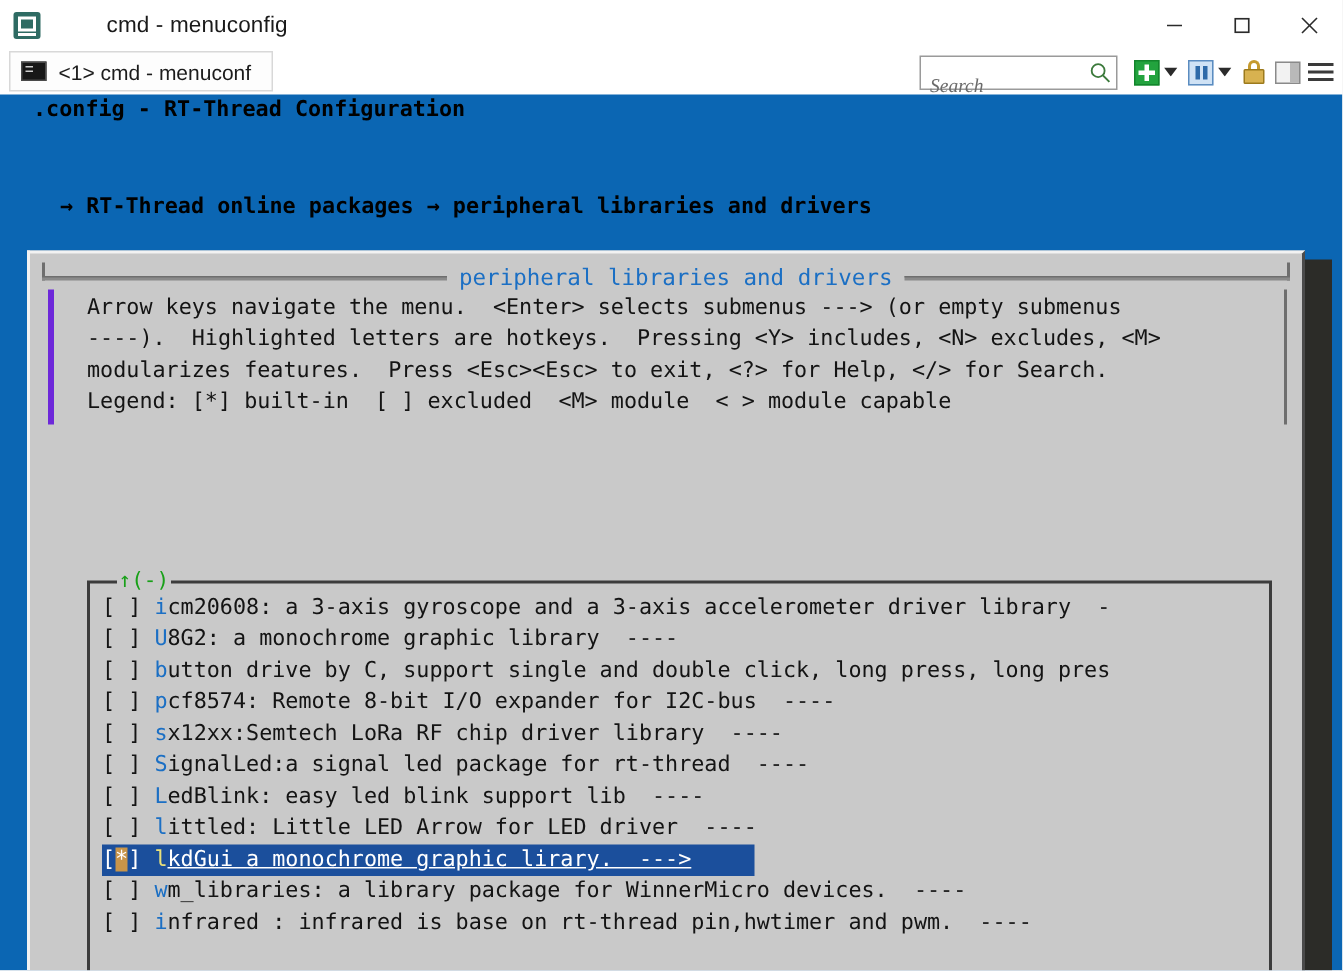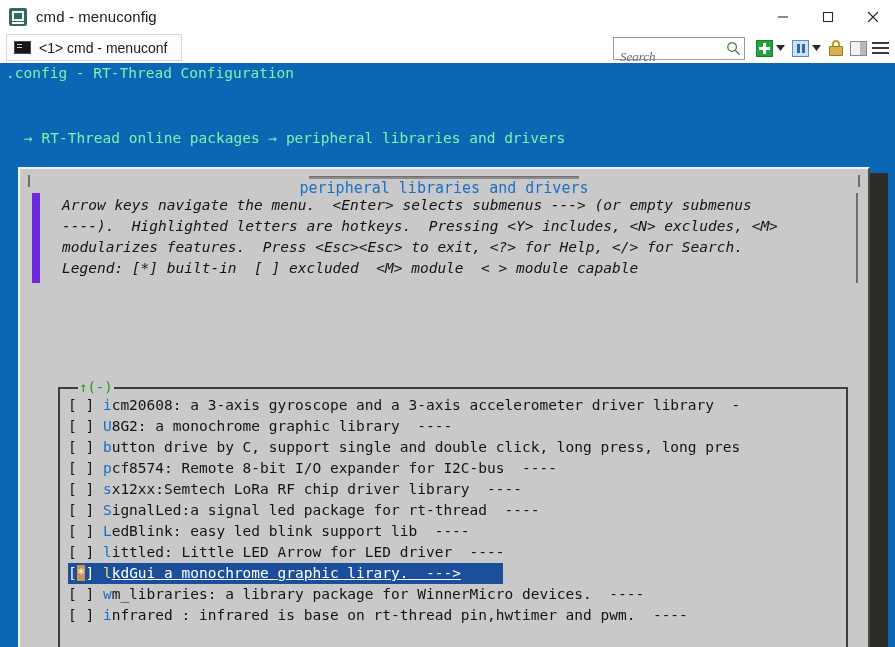--- a/index.html
+++ b/index.html
@@ -17,21 +17,21 @@
     width: 895px; height: 647px;
     background: #ffffff;
     overflow: hidden;
   }
 
   
   .titlebar {
     position: absolute; left: 0; top: 0;
     width: 895px; height: 33px;
     background: #ffffff;
-    display: flex; align-items: center;
+    display: flex; align-items: center; gap: 35px;
   }
   .title-app-icon {
     width: 18px; height: 18px;
     margin-left: 9px; margin-right: 9px;
     background: #2e6b63;
     border-radius: 2px;
     position: relative;
     flex: none;
   }
   .title-app-icon::before {
@@ -209,23 +209,24 @@
   .console {
     position: absolute; left: 0; top: 63px;
     width: 895px; height: 584px;
     background: #0b66b3;
     font-family: "DejaVu Sans Mono", monospace;
     overflow: hidden;
   }
   .console-line {
     font-size: 14.5px;
     line-height: 21px;
-    color: #86efac;
+    color: #000000;
     white-space: pre;
-    padding-left: 6px;
+    padding-left: 22px;
+    font-weight: bold;
   }
   .console-line.l1 { position: absolute; left: 0; top: 0; }
   .console-line.l2 { position: absolute; left: 18px; top: 21px; margin-top: 44px; }
 
   
   .dlg-shadow {
     position: absolute;
     left: 868px; top: 110px;
     width: 20px; height: 526px;
     background: #2c2c28;
@@ -242,21 +243,21 @@
     border-right: 2px solid #4b4b4b;
     border-bottom: 2px solid #4b4b4b;
     box-sizing: border-box;
     font-family: "DejaVu Sans Mono", monospace;
   }
 
   
   .dlg-titlebar {
     position: absolute; left: 8px; top: 6px;
     width: 832px; height: 20px;
-    display: flex; align-items: center; flex-direction: column;
+    display: flex; align-items: center;
   }
   .dlg-rule {
     height: 2px;
     background: #8a8a8a;
     border-top: 1px solid #6e6e6e;
     flex: none;
   }
   .dlg-rule.left  { width: 270px; margin-top: 1px; }
   .dlg-rule.right { flex: 1; margin-top: 1px; }
   .dlg-title {
@@ -270,25 +271,24 @@
     position: absolute; top: 6px;
     width: 2px; height: 12px; background: #6e6e6e;
   }
   .dlg-corner-tl { left: 8px; }
   .dlg-corner-tr { left: 838px; }
 
   
   .dlg-help {
     position: absolute; left: 12px; top: 24px;
     width: 826px;
-    border-left: 8px solid #6d28d9;
+    border-left: 4px solid #6d28d9;
     border-right: 2px solid #6e6e6e;
     box-sizing: border-box;
     padding: 2px 0 4px 22px;
-    font-style: italic;
   }
   .help-line {
     font-size: 14.5px;
     line-height: 21px;
     color: #141414;
     white-space: pre;
   }
 
   
   .menu-frame {

